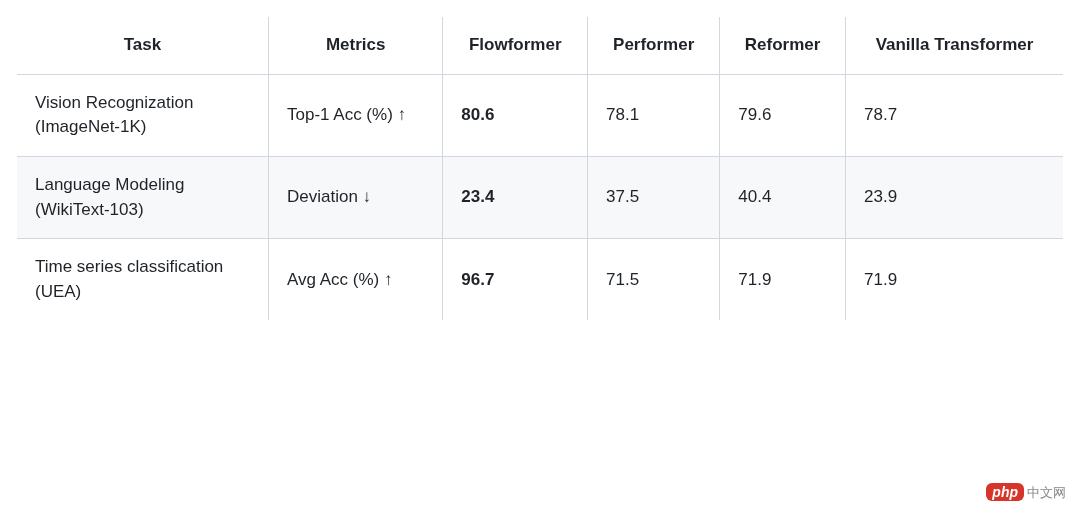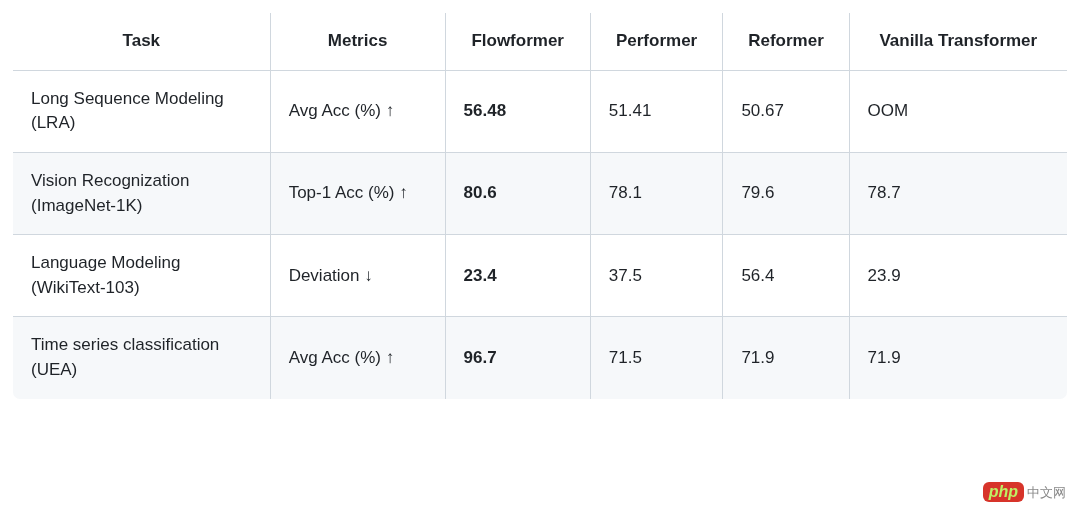--- a/index.html
+++ b/index.html
@@ -7,21 +7,21 @@
     margin: 0;
     padding: 12px;
     font-family: -apple-system, BlinkMacSystemFont, "Segoe UI", Helvetica, Arial, sans-serif;
     background: #fff;
     color: #1f2328;
     font-size: 17px;
   }
   table {
     width: 100%;
     border-collapse: collapse;
-    border: 1px solid #b91c1c;
+    border: 5px solid #b91c1c;
     border-radius: 8px;
     overflow: hidden;
   }
   th, td {
     border: 1px solid #d0d7de;
     padding: 16px 18px;
     text-align: left;
     vertical-align: middle;
     line-height: 1.45;
   }
@@ -38,23 +38,23 @@
     position: fixed;
     right: 14px;
     bottom: 10px;
     font-size: 13px;
     color: #888;
     font-family: sans-serif;
   }
   .watermark .pill {
     display: inline-block;
     background: #d7342a;
-    color: #bef264;
+    color: #ffffff;
     font-weight: 700;
-    font-size: 16px;
+    font-size: 14px;
     padding: 1px 6px;
     border-radius: 6px;
     margin-right: 3px;
     font-style: italic;
     margin-left: 8px;
   }
 </style>
 </head>
 <body>
 
@@ -64,41 +64,33 @@
       <th>Task</th>
       <th>Metrics</th>
       <th>Flowformer</th>
       <th>Performer</th>
       <th>Reformer</th>
       <th>Vanilla Transformer</th>
     </tr>
   </thead>
   <tbody>
       <tr>
-        <td>Long Sequence Modeling<br>(LRA)</td>
-        <td class="metric-cell">Avg Acc (%) ↑</td>
-        <td><span class="bold">56.48</span></td>
-        <td>51.41</td>
-        <td>50.67</td>
-        <td>OOM</td>
-      </tr>
-      <tr>
         <td>Vision Recognization<br>(ImageNet-1K)</td>
         <td class="metric-cell">Top-1 Acc (%) ↑</td>
         <td><span class="bold">80.6</span></td>
         <td>78.1</td>
         <td>79.6</td>
         <td>78.7</td>
       </tr>
       <tr>
         <td>Language Modeling<br>(WikiText-103)</td>
         <td class="metric-cell">Deviation ↓</td>
         <td><span class="bold">23.4</span></td>
         <td>37.5</td>
-        <td>56.4</td>
+        <td>40.4</td>
         <td>23.9</td>
       </tr>
       <tr>
         <td>Time series classification<br>(UEA)</td>
         <td class="metric-cell">Avg Acc (%) ↑</td>
         <td><span class="bold">96.7</span></td>
         <td>71.5</td>
         <td>71.9</td>
         <td>71.9</td>
       </tr>

